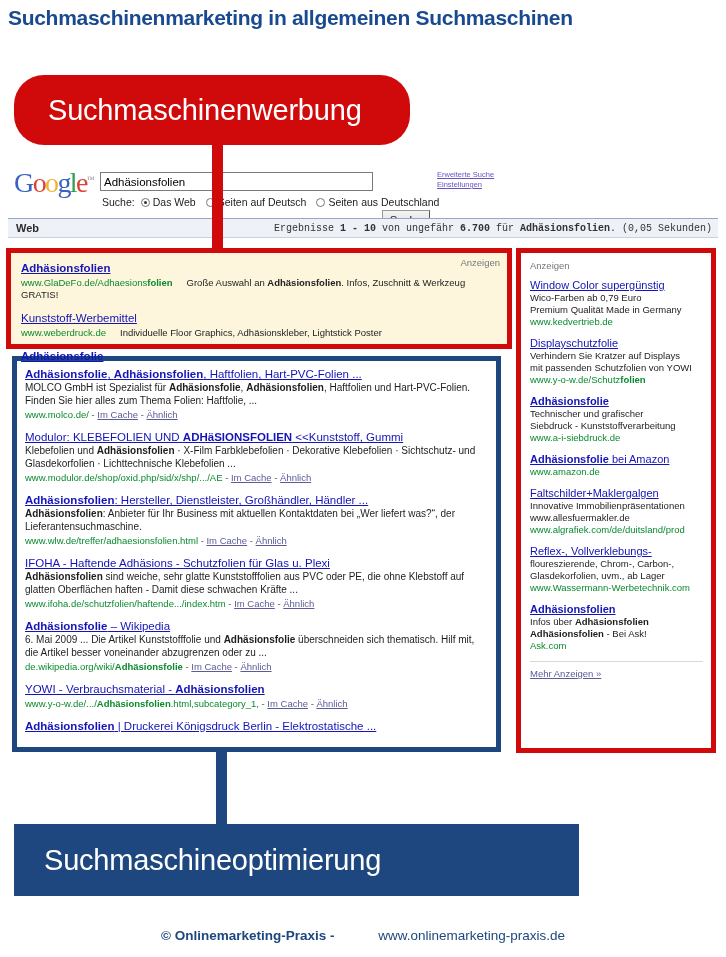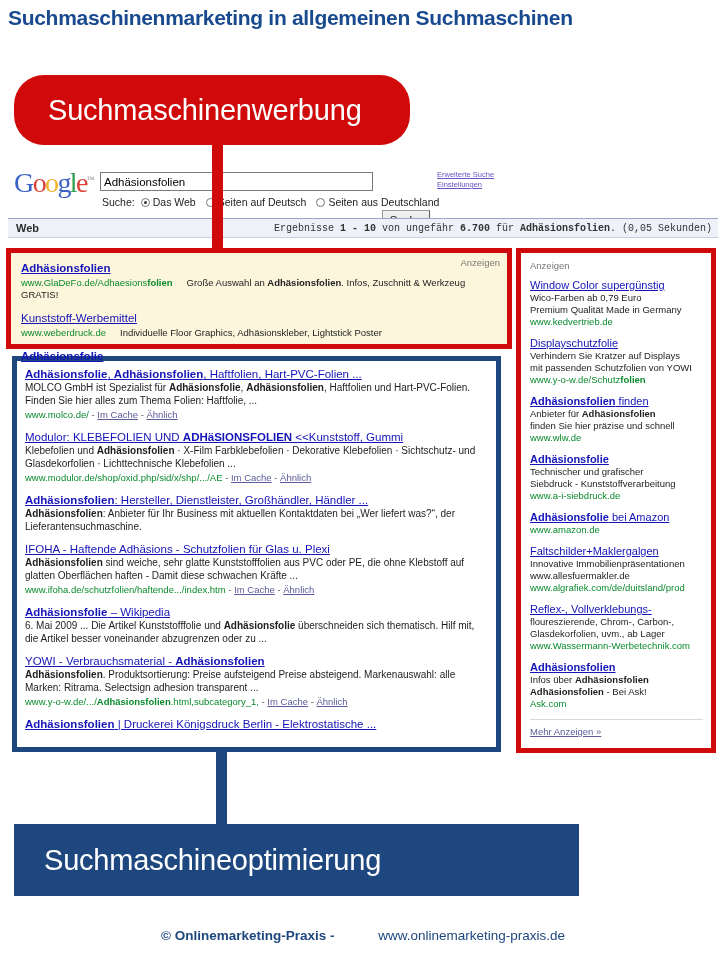--- a/index.html
+++ b/index.html
@@ -259,33 +259,34 @@
           <div class="r-url"><span>www.molco.de/</span><span class="sep"> - </span><a href="#">Im Cache</a><span class="sep"> - </span><a href="#">Ähnlich</a></div>
         </div>
         <div class="res">
           <a href="#" class="r-title">Modulor: KLEBEFOLIEN UND <b>ADHäSIONSFOLIEN</b> &lt;&lt;Kunststoff, Gummi</a>
           <div class="r-snip">Klebefolien und <b>Adhäsionsfolien</b> · X-Film Farbklebefolien · Dekorative Klebefolien · Sichtschutz- und Glasdekorfolien · Lichttechnische Klebefolien ...</div>
           <div class="r-url"><span>www.modulor.de/shop/oxid.php/sid/x/shp/.../AE</span><span class="sep"> - </span><a href="#">Im Cache</a><span class="sep"> - </span><a href="#">Ähnlich</a></div>
         </div>
         <div class="res">
           <a href="#" class="r-title"><b>Adhäsionsfolien</b>: Hersteller, Dienstleister, Großhändler, Händler ...</a>
           <div class="r-snip"><b>Adhäsionsfolien</b>: Anbieter für Ihr Business mit aktuellen Kontaktdaten bei „Wer liefert was?“, der Lieferantensuchmaschine.</div>
+          <div class="r-url"><span>www.wlw.de/treffer/adhaesionsfolien.html</span><span class="sep"> - </span><a href="#">Im Cache</a><span class="sep"> - </span><a href="#">Ähnlich</a></div>
         </div>
         <div class="res">
           <a href="#" class="r-title">IFOHA - Haftende Adhäsions - Schutzfolien für Glas u. Plexi</a>
           <div class="r-snip"><b>Adhäsionsfolien</b> sind weiche, sehr glatte Kunststofffolien aus PVC oder PE, die ohne Klebstoff auf glatten Oberflächen haften - Damit diese schwachen Kräfte ...</div>
           <div class="r-url"><span>www.ifoha.de/schutzfolien/haftende.../index.htm</span><span class="sep"> - </span><a href="#">Im Cache</a><span class="sep"> - </span><a href="#">Ähnlich</a></div>
         </div>
         <div class="res">
           <a href="#" class="r-title"><b>Adhäsionsfolie</b> – Wikipedia</a>
           <div class="r-snip">6. Mai 2009 ... Die Artikel Kunststofffolie und <b>Adhäsionsfolie</b> überschneiden sich thematisch. Hilf mit, die Artikel besser voneinander abzugrenzen oder zu ...</div>
+          <div class="r-url"><span>de.wikipedia.org/wiki/<b>Adhäsionsfolie</b></span><span class="sep"> - </span><a href="#">Im Cache</a><span class="sep"> - </span><a href="#">Ähnlich</a></div>
         </div>
         <div class="res">
           <a href="#" class="r-title">YOWI - Verbrauchsmaterial - <b>Adhäsionsfolien</b></a>
-          <div class="r-snip"><b>Adhäsionsfolien</b>. Produktsortierung: Preise aufsteigend Preise absteigend. Markenauswahl: alle Marken: Ritrama. Selectsign adhesion transparent ...</div>
           <div class="r-url"><span>www.y-o-w.de/.../<b>Adhäsionsfolien</b>.html,subcategory_1,</span><span class="sep"> - </span><a href="#">Im Cache</a><span class="sep"> - </span><a href="#">Ähnlich</a></div>
         </div>
         <div class="res">
           <a href="#" class="r-title"><b>Adhäsionsfolien</b> | Druckerei Königsdruck Berlin - Elektrostatische ...</a>
         </div>
       </div>
   </div>
 
   <div class="rightads-box">
     <div class="rightads-inner">
@@ -295,25 +296,20 @@
             <a href="#" class="t">Window Color supergünstig</a>
             <div class="d">Wico-Farben ab 0,79 Euro<br>Premium Qualität Made in Germany</div>
             <div class="u">www.kedvertrieb.de</div>
           </div>
           <div class="ad-r">
             <a href="#" class="t">Displayschutzfolie</a>
             <div class="d">Verhindern Sie Kratzer auf Displays<br>mit passenden Schutzfolien von YOWI</div>
             <div class="u">www.y-o-w.de/Schutz<b>folien</b></div>
           </div>
           <div class="ad-r">
-            <a href="#" class="t"><b>Adhäsionsfolien</b> finden</a>
-            <div class="d">Anbieter für <b>Adhäsionsfolien</b><br>finden Sie hier präzise und schnell</div>
-            <div class="u">www.wlw.de</div>
-          </div>
-          <div class="ad-r">
             <a href="#" class="t"><b>Adhäsionsfolie</b></a>
             <div class="d">Technischer und grafischer<br>Siebdruck - Kunststoffverarbeitung</div>
             <div class="u">www.a-i-siebdruck.de</div>
           </div>
           <div class="ad-r">
             <a href="#" class="t"><b>Adhäsionsfolie</b> bei Amazon</a>
             <div class="u">www.amazon.de</div>
           </div>
           <div class="ad-r">
             <a href="#" class="t">Faltschilder+Maklergalgen</a>

